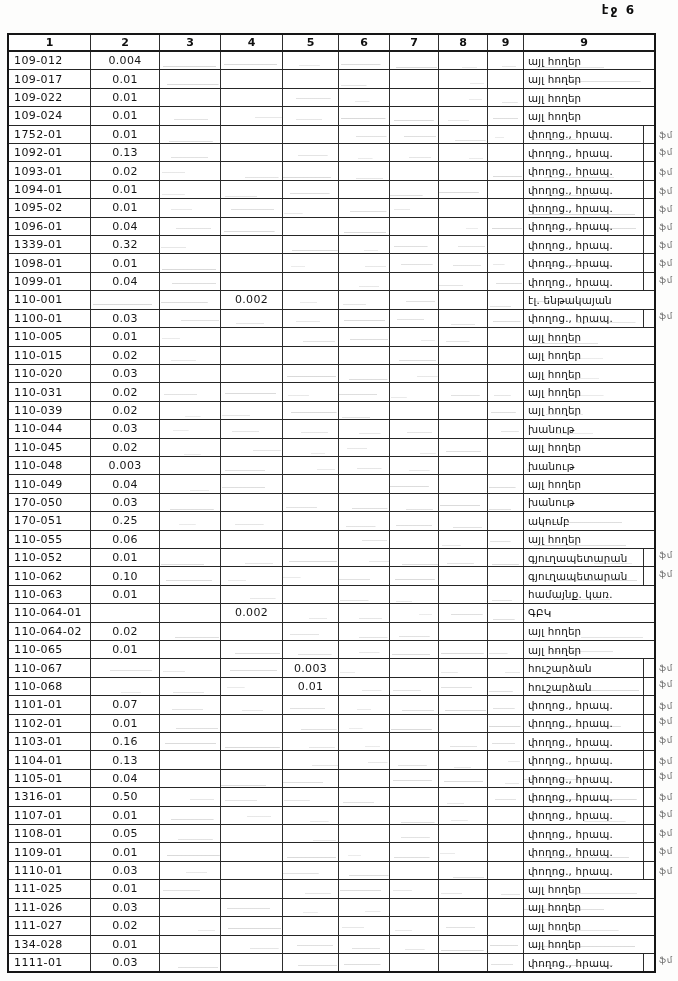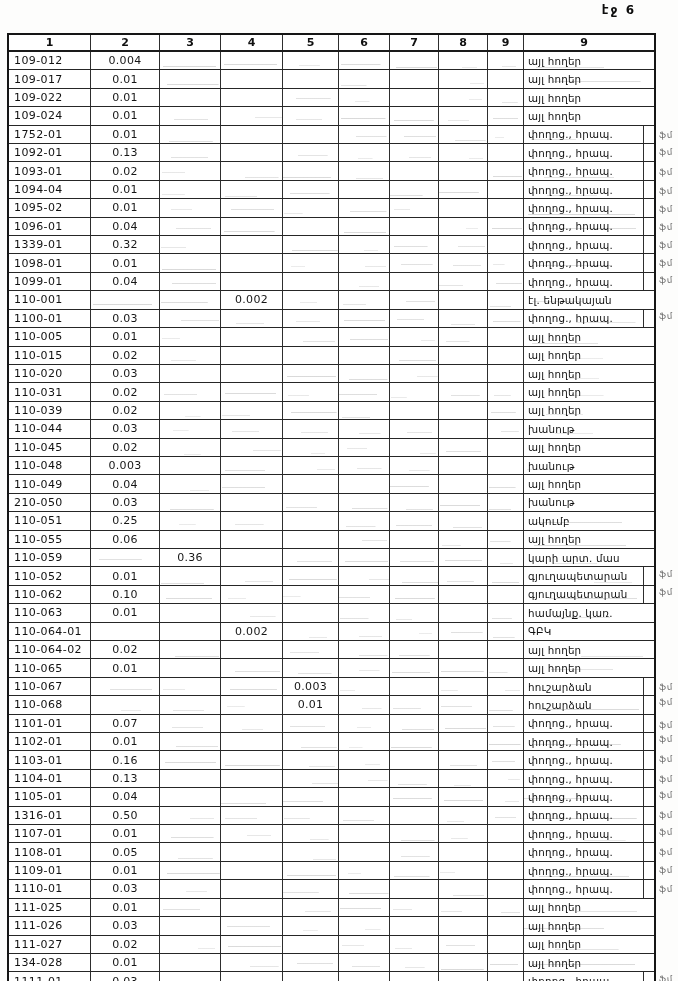--- a/index.html
+++ b/index.html
@@ -156,21 +156,21 @@
         <div class="cell val" style="background-image: linear-gradient(rgba(20, 20, 20, 0.16), rgba(20, 20, 20, 0.05)); background-size: 55% 1.4px; background-position: 89% 91%;"></div>
         <div class="cell val" style="background-image: linear-gradient(rgba(20, 20, 20, 0.22), rgba(20, 20, 20, 0.05)); background-size: 88% 1.4px; background-position: 6% 90%;"></div>
         <div class="cell val" style="background-image: linear-gradient(rgba(20, 20, 20, 0.15), rgba(20, 20, 20, 0.05)); background-size: 54% 1.4px; background-position: 72% 95%;"></div>
         <div class="cell val"></div>
         <div class="cell val"></div>
         <div class="cell val" style="background-image: linear-gradient(rgba(20, 20, 20, 0.21), rgba(20, 20, 20, 0.05)); background-size: 84% 1.4px; background-position: 96% 83%;"></div>
         <div class="cell use" style="background-image: linear-gradient(rgba(20, 20, 20, 0.16), rgba(20, 20, 20, 0.05)); background-size: 59% 1.4px; background-position: 40% 92%;">փողոց., հրապ.</div>
         <span class="mark" style="top: 4.9px;">ֆմ</span>
       </div>
       <div class="row">
-        <div class="cell code">1094-04</div>
+        <div class="cell code">1094-01</div>
         <div class="cell val">0.01</div>
         <div class="cell val" style="background-image: linear-gradient(rgba(20, 20, 20, 0.12), rgba(20, 20, 20, 0.05)); background-size: 38% 1.4px; background-position: 6% 83%;"></div>
         <div class="cell val" style="background-image: linear-gradient(rgba(20, 20, 20, 0.15), rgba(20, 20, 20, 0.05)); background-size: 53% 1.4px; background-position: 13% 93%;"></div>
         <div class="cell val" style="background-image: linear-gradient(rgba(20, 20, 20, 0.19), rgba(20, 20, 20, 0.05)); background-size: 72% 1.4px; background-position: 46% 76%;"></div>
         <div class="cell val"></div>
         <div class="cell val" style="background-image: linear-gradient(rgba(20, 20, 20, 0.18), rgba(20, 20, 20, 0.05)); background-size: 68% 1.4px; background-position: 1% 86%;"></div>
         <div class="cell val" style="background-image: linear-gradient(rgba(20, 20, 20, 0.21), rgba(20, 20, 20, 0.05)); background-size: 83% 1.4px; background-position: 2% 72%;"></div>
         <div class="cell val"></div>
         <div class="cell use" style="background-image: linear-gradient(rgba(20, 20, 20, 0.13), rgba(20, 20, 20, 0.05)); background-size: 42% 1.4px; background-position: 33% 90%;">փողոց., հրապ.</div>
         <span class="mark" style="top: 4.7px;">ֆմ</span>
@@ -367,33 +367,33 @@
         <div class="cell val" style="background-image: linear-gradient(rgba(20, 20, 20, 0.11), rgba(20, 20, 20, 0.05)); background-size: 32% 1.4px; background-position: 73% 89%;"></div>
         <div class="cell val" style="background-image: linear-gradient(rgba(20, 20, 20, 0.19), rgba(20, 20, 20, 0.05)); background-size: 71% 1.4px; background-position: 7% 73%;"></div>
         <div class="cell val"></div>
         <div class="cell val"></div>
         <div class="cell val" style="background-image: linear-gradient(rgba(20, 20, 20, 0.2), rgba(20, 20, 20, 0.05)); background-size: 81% 1.4px; background-position: 2% 64%;"></div>
         <div class="cell val"></div>
         <div class="cell val" style="background-image: linear-gradient(rgba(20, 20, 20, 0.19), rgba(20, 20, 20, 0.05)); background-size: 76% 1.4px; background-position: 8% 70%;"></div>
         <div class="cell use">այլ հողեր</div>
       </div>
       <div class="row">
-        <div class="cell code">210-050</div>
+        <div class="cell code">170-050</div>
         <div class="cell val">0.03</div>
         <div class="cell val" style="background-image: linear-gradient(rgba(20, 20, 20, 0.19), rgba(20, 20, 20, 0.05)); background-size: 73% 1.4px; background-position: 64% 94%;"></div>
         <div class="cell val"></div>
         <div class="cell val" style="background-image: linear-gradient(rgba(20, 20, 20, 0.16), rgba(20, 20, 20, 0.05)); background-size: 57% 1.4px; background-position: 14% 83%;"></div>
         <div class="cell val" style="background-image: linear-gradient(rgba(20, 20, 20, 0.18), rgba(20, 20, 20, 0.05)); background-size: 71% 1.4px; background-position: 87% 92%;"></div>
         <div class="cell val" style="background-image: linear-gradient(rgba(20, 20, 20, 0.16), rgba(20, 20, 20, 0.05)); background-size: 56% 1.4px; background-position: 75% 93%;"></div>
         <div class="cell val" style="background-image: linear-gradient(rgba(20, 20, 20, 0.21), rgba(20, 20, 20, 0.05)); background-size: 84% 1.4px; background-position: 13% 72%;"></div>
         <div class="cell val" style="background-image: linear-gradient(rgba(20, 20, 20, 0.17), rgba(20, 20, 20, 0.05)); background-size: 63% 1.4px; background-position: 11% 94%;"></div>
         <div class="cell use">խանութ</div>
       </div>
       <div class="row">
-        <div class="cell code">110-051</div>
+        <div class="cell code">170-051</div>
         <div class="cell val">0.25</div>
         <div class="cell val" style="background-image: linear-gradient(rgba(20, 20, 20, 0.11), rgba(20, 20, 20, 0.05)); background-size: 28% 1.4px; background-position: 45% 76%;"></div>
         <div class="cell val" style="background-image: linear-gradient(rgba(20, 20, 20, 0.14), rgba(20, 20, 20, 0.05)); background-size: 47% 1.4px; background-position: 43% 73%;"></div>
         <div class="cell val"></div>
         <div class="cell val" style="background-image: linear-gradient(rgba(20, 20, 20, 0.16), rgba(20, 20, 20, 0.05)); background-size: 59% 1.4px; background-position: 33% 87%;"></div>
         <div class="cell val" style="background-image: linear-gradient(rgba(20, 20, 20, 0.19), rgba(20, 20, 20, 0.05)); background-size: 76% 1.4px; background-position: 49% 81%;"></div>
         <div class="cell val" style="background-image: linear-gradient(rgba(20, 20, 20, 0.17), rgba(20, 20, 20, 0.05)); background-size: 61% 1.4px; background-position: 74% 94%;"></div>
         <div class="cell val"></div>
         <div class="cell use" style="background-image: linear-gradient(rgba(20, 20, 20, 0.19), rgba(20, 20, 20, 0.05)); background-size: 72% 1.4px; background-position: 37% 62%;">ակումբ</div>
       </div>
@@ -401,32 +401,20 @@
         <div class="cell code">110-055</div>
         <div class="cell val">0.06</div>
         <div class="cell val"></div>
         <div class="cell val"></div>
         <div class="cell val"></div>
         <div class="cell val" style="background-image: linear-gradient(rgba(20, 20, 20, 0.15), rgba(20, 20, 20, 0.05)); background-size: 50% 1.4px; background-position: 92% 60%;"></div>
         <div class="cell val"></div>
         <div class="cell val" style="background-image: linear-gradient(rgba(20, 20, 20, 0.13), rgba(20, 20, 20, 0.05)); background-size: 39% 1.4px; background-position: 9% 92%;"></div>
         <div class="cell val" style="background-image: linear-gradient(rgba(20, 20, 20, 0.16), rgba(20, 20, 20, 0.05)); background-size: 59% 1.4px; background-position: 15% 68%;"></div>
         <div class="cell use" style="background-image: linear-gradient(rgba(20, 20, 20, 0.2), rgba(20, 20, 20, 0.05)); background-size: 77% 1.4px; background-position: 38% 89%;">այլ հողեր</div>
-      </div>
-      <div class="row">
-        <div class="cell code">110-059</div>
-        <div class="cell val" style="background-image: linear-gradient(rgba(20, 20, 20, 0.17), rgba(20, 20, 20, 0.05)); background-size: 63% 1.4px; background-position: 31% 62%;"></div>
-        <div class="cell val">0.36</div>
-        <div class="cell val"></div>
-        <div class="cell val" style="background-image: linear-gradient(rgba(20, 20, 20, 0.17), rgba(20, 20, 20, 0.05)); background-size: 64% 1.4px; background-position: 73% 77%;"></div>
-        <div class="cell val" style="background-image: linear-gradient(rgba(20, 20, 20, 0.21), rgba(20, 20, 20, 0.05)); background-size: 86% 1.4px; background-position: 89% 78%;"></div>
-        <div class="cell val" style="background-image: linear-gradient(rgba(20, 20, 20, 0.19), rgba(20, 20, 20, 0.05)); background-size: 71% 1.4px; background-position: 75% 73%;"></div>
-        <div class="cell val" style="background-image: linear-gradient(rgba(20, 20, 20, 0.2), rgba(20, 20, 20, 0.05)); background-size: 78% 1.4px; background-position: 61% 69%;"></div>
-        <div class="cell val" style="background-image: linear-gradient(rgba(20, 20, 20, 0.12), rgba(20, 20, 20, 0.05)); background-size: 37% 1.4px; background-position: 54% 86%;"></div>
-        <div class="cell use" style="background-image: linear-gradient(rgba(20, 20, 20, 0.12), rgba(20, 20, 20, 0.05)); background-size: 37% 1.4px; background-position: 38% 88%;">կարի արտ. մաս</div>
       </div>
       <div class="row">
         <div class="cell code">110-052</div>
         <div class="cell val">0.01</div>
         <div class="cell val" style="background-image: linear-gradient(rgba(20, 20, 20, 0.19), rgba(20, 20, 20, 0.05)); background-size: 72% 1.4px; background-position: 6% 95%;"></div>
         <div class="cell val" style="background-image: linear-gradient(rgba(20, 20, 20, 0.14), rgba(20, 20, 20, 0.05)); background-size: 46% 1.4px; background-position: 72% 88%;"></div>
         <div class="cell val" style="background-image: linear-gradient(rgba(20, 20, 20, 0.21), rgba(20, 20, 20, 0.05)); background-size: 87% 1.4px; background-position: 89% 75%;"></div>
         <div class="cell val" style="background-image: linear-gradient(rgba(20, 20, 20, 0.13), rgba(20, 20, 20, 0.05)); background-size: 41% 1.4px; background-position: 100% 75%;"></div>
         <div class="cell val" style="background-image: linear-gradient(rgba(20, 20, 20, 0.19), rgba(20, 20, 20, 0.05)); background-size: 75% 1.4px; background-position: 96% 92%;"></div>
         <div class="cell val" style="background-image: linear-gradient(rgba(20, 20, 20, 0.16), rgba(20, 20, 20, 0.05)); background-size: 56% 1.4px; background-position: 40% 88%;"></div>

